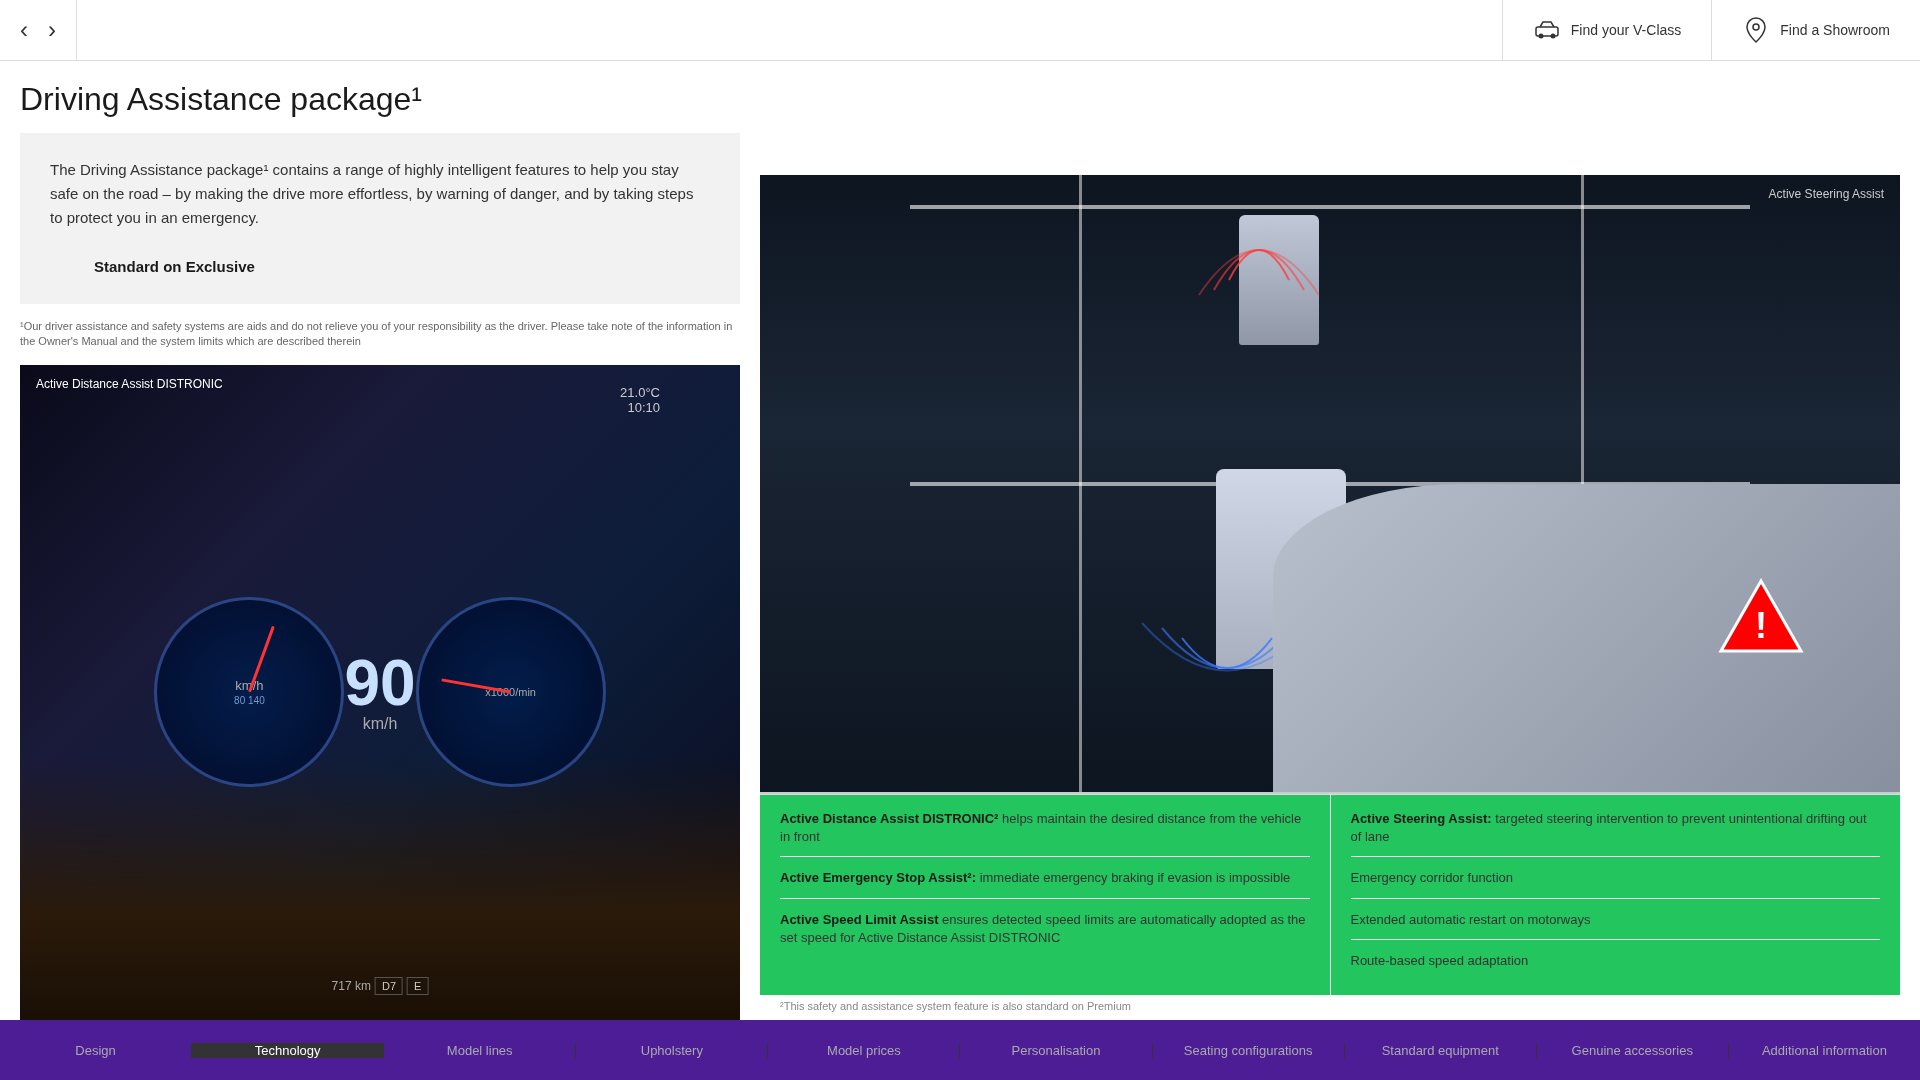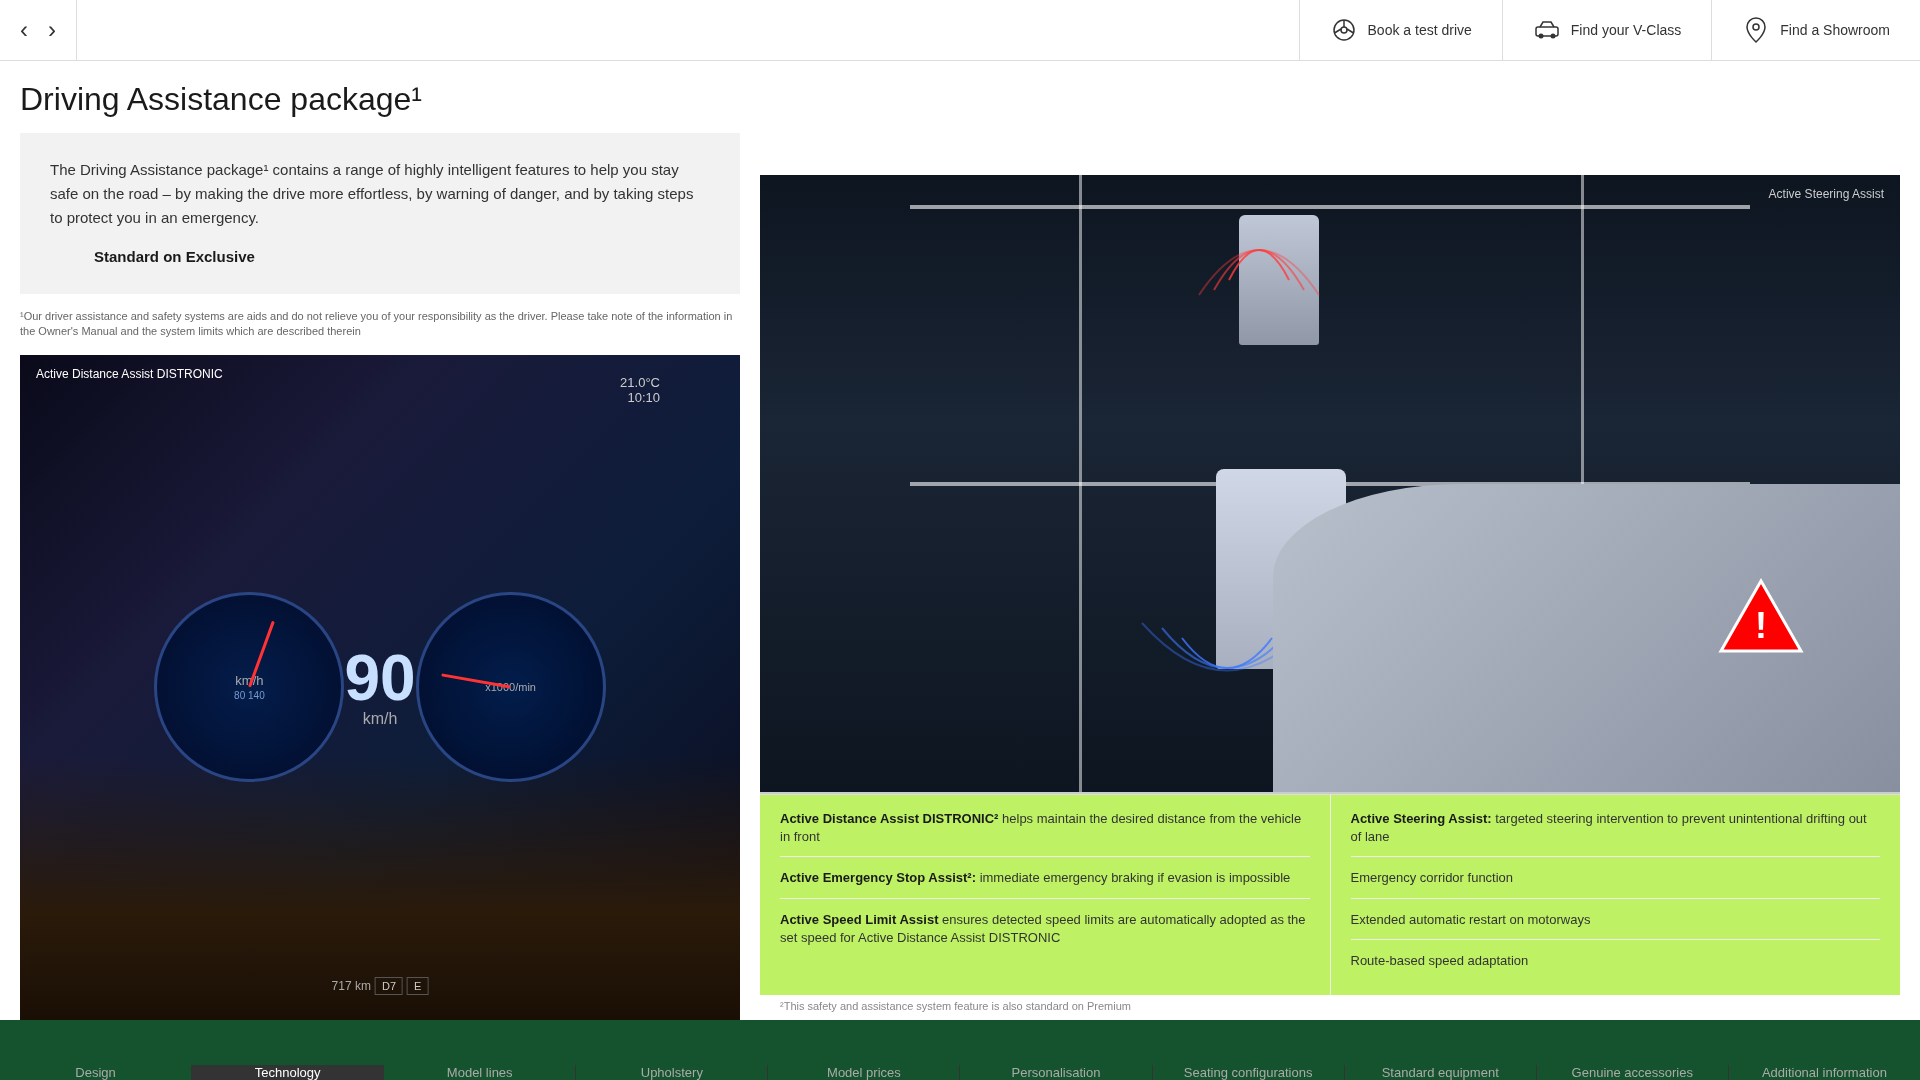--- a/index.html
+++ b/index.html
@@ -82,21 +82,21 @@
     }
     .text-block {
       background: #f2f2f2;
       padding: 25px 30px;
       flex-shrink: 0;
     }
     .text-block p {
       font-size: 15px;
       line-height: 1.6;
       color: #333;
-      margin-bottom: 15px;
+      margin-bottom: 25px;
     }
     .text-block .standard-on {
       font-size: 15px;
       font-weight: bold;
       color: #1a1a1a;
       margin-bottom: 0;
       margin-left: 44px;
     }
     .footnote-text {
       font-size: 11px;
@@ -221,21 +221,21 @@
       position: absolute;
       top: calc(50% - 2px);
       left: 150px;
       right: 150px;
       height: 4px;
       background: rgba(255,255,255,0.6);
     }
 
     
     .features-table {
-      background: #bef264;
+      background: #22c55e;
       border-top: 1px solid #ddd;
       display: flex;
       gap: 0;
       min-height: 200px;
     }
     .features-col {
       flex: 1;
       padding: 15px 20px;
       border-right: 1px solid #eee;
     }
@@ -252,23 +252,23 @@
     .feature-item strong { color: #1a1a1a; }
     .features-footnote {
       font-size: 11px;
       color: #888;
       padding: 5px 20px 8px;
     }
 
     
     .bottom-nav {
       height: 60px;
-      background: #14532d;
-      display: flex;
-      align-items: flex-end;
+      background: #4c1d95;
+      display: flex;
+      align-items: center;
     }
     .bottom-nav-item {
       flex: 1;
       display: flex;
       align-items: center;
       justify-content: center;
       color: #aaa;
       font-size: 13px;
       cursor: pointer;
       border-right: 1px solid #333;
@@ -284,32 +284,20 @@
 </head>
 <body>
 
 <nav class="top-nav">
   <div class="nav-arrows">
     <button class="nav-arrow">‹</button>
     <button class="nav-arrow">›</button>
   </div>
   <div class="nav-spacer"></div>
   <div class="nav-actions">
-    <div class="nav-action-item">
-      <div class="nav-icon">
-        <svg width="24" height="24" viewBox="0 0 24 24" fill="none" stroke="#333" stroke-width="1.5">
-          <circle cx="12" cy="12" r="10"></circle>
-          <circle cx="12" cy="12" r="3"></circle>
-          <line x1="12" y1="9" x2="12" y2="2"></line>
-          <line x1="9" y1="11" x2="2.5" y2="15"></line>
-          <line x1="15" y1="11" x2="21.5" y2="15"></line>
-        </svg>
-      </div>
-      <span>Book a test drive</span>
-    </div>
     <div class="nav-action-item">
       <div class="nav-icon">
         <svg width="26" height="18" viewBox="0 0 26 18" fill="none" stroke="#333" stroke-width="1.5">
           <rect x="2" y="6" width="22" height="9" rx="2"></rect>
           <path d="M6 6 L9 1 L17 1 L20 6"></path>
           <circle cx="7" cy="15" r="2.5" fill="#333" stroke="none"></circle>
           <circle cx="19" cy="15" r="2.5" fill="#333" stroke="none"></circle>
         </svg>
       </div>
       <span>Find your V-Class</span>

